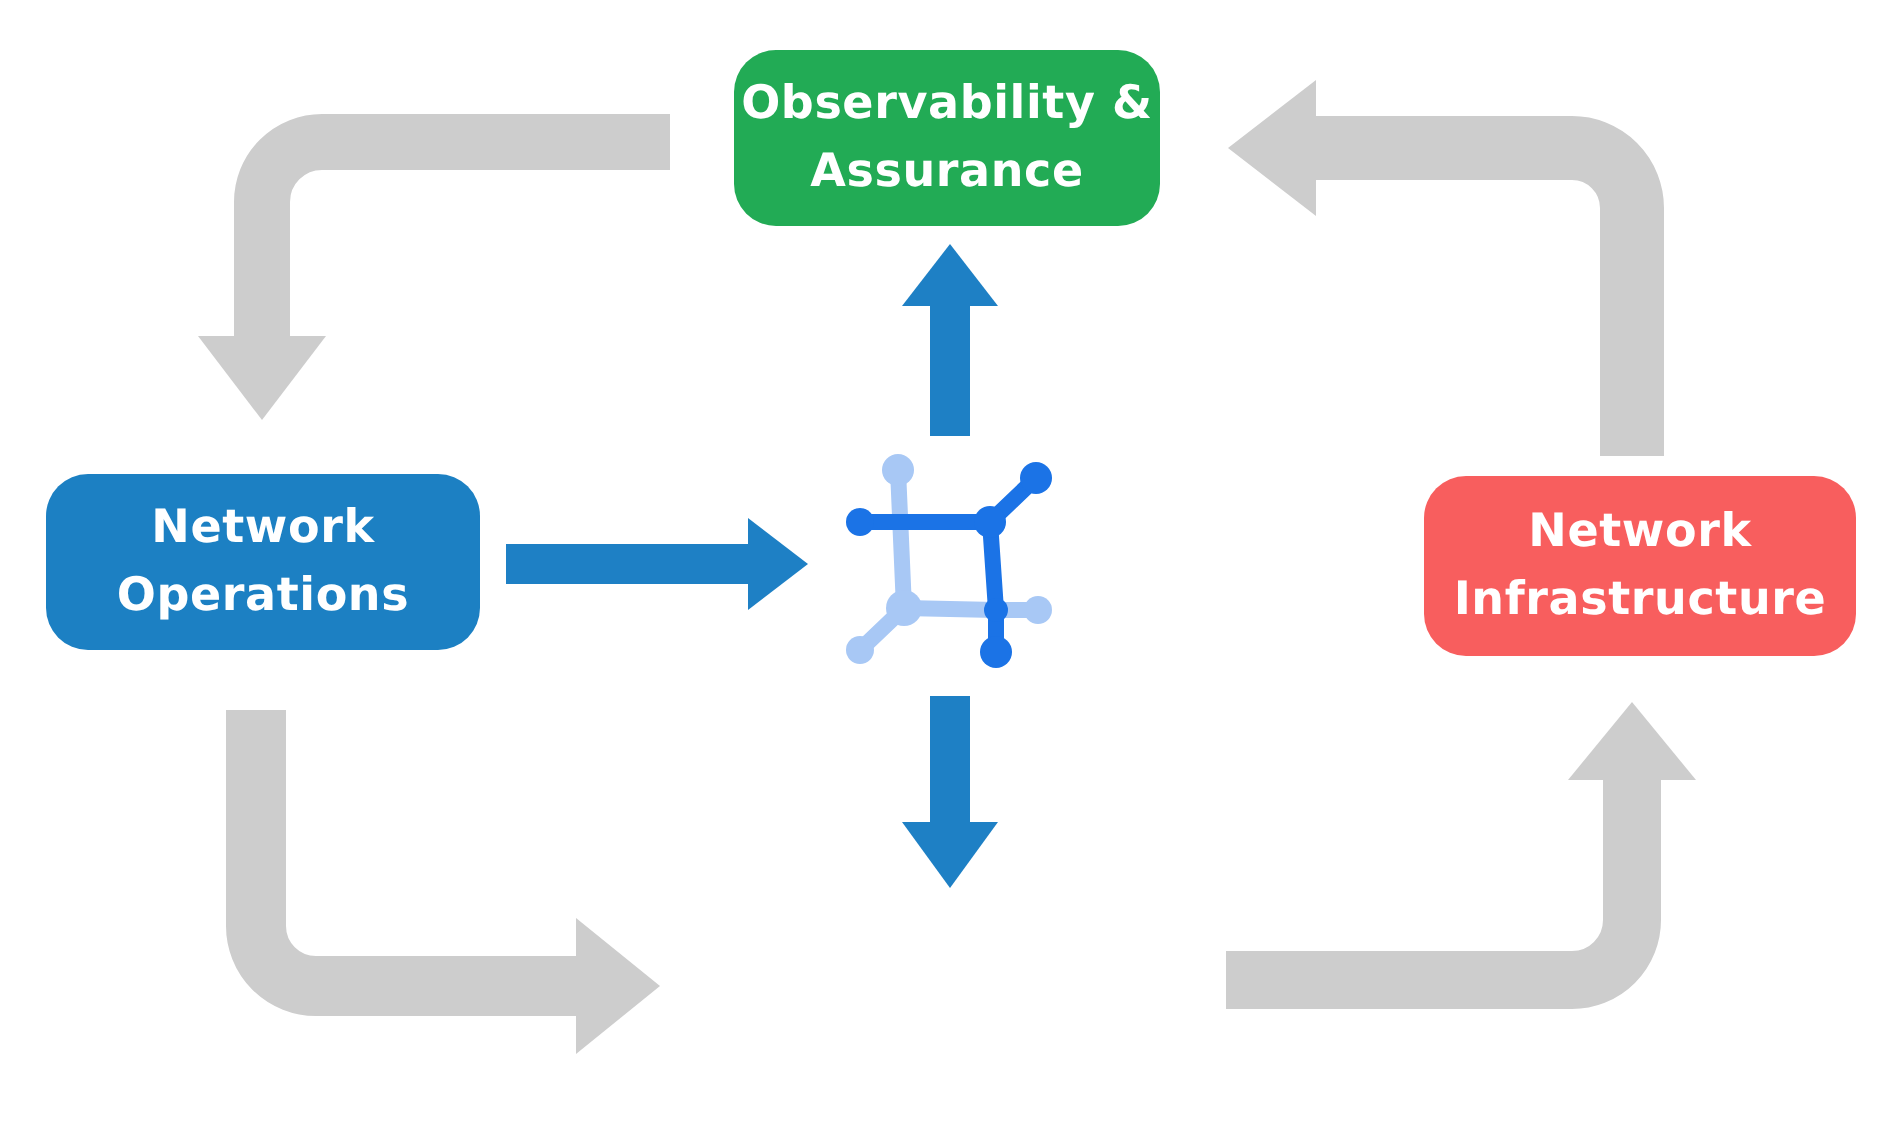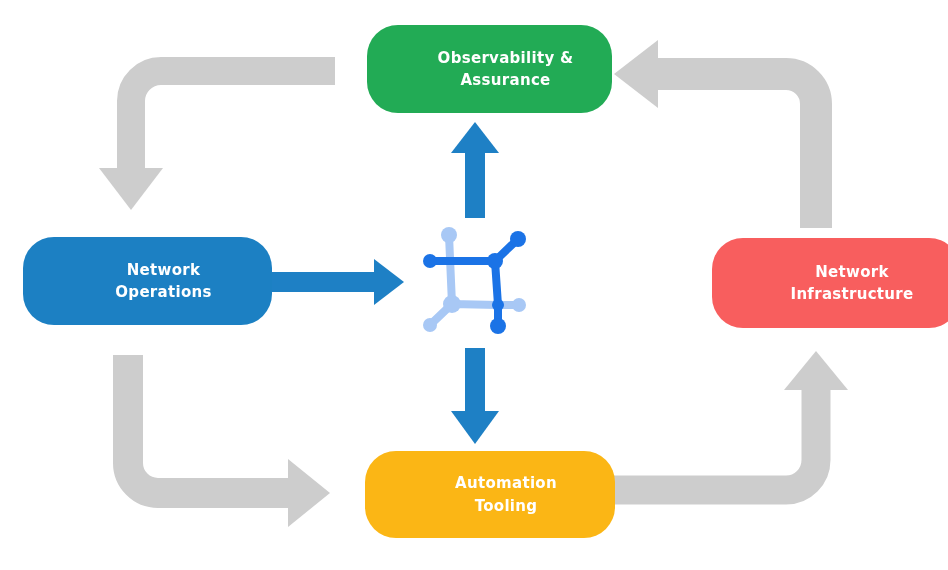--- a/index.html
+++ b/index.html
@@ -18,28 +18,27 @@
   .layer {
     position: absolute;
     left: 0;
     top: 0;
   }
   .node {
     position: absolute;
     display: flex;
     align-items: center;
     justify-content: center;
-    border-radius: 31px;
+    border-radius: 21px;
     color: #ffffff;
     text-align: center;
-    font-size: 15px;
+    font-size: 23px;
     font-weight: bold;
     letter-spacing: 0.3px;
     line-height: 1.5;
-    padding-left: 32px;
   }
   .node .label {
     white-space: pre-line;
   }
   .node-observability { left: 367px; top: 25px;  width: 213px; height: 88px; background: #22ab55; }
   .node-operations    { left: 23px;  top: 237px; width: 217px; height: 88px; background: #1c80c3; }
   .node-infrastructure{ left: 712px; top: 238px; width: 216px; height: 90px; background: #f85e5e; }
   .node-automation    { left: 365px; top: 451px; width: 218px; height: 87px; background: #fbb615; }
 
   .gray-path  { fill: none; stroke-linecap: butt; }
@@ -113,18 +112,14 @@
   <div class="node node-operations">
     <span class="label">Network
 Operations</span>
   </div>
 
   <div class="node node-infrastructure">
     <span class="label">Network
 Infrastructure</span>
   </div>
 
-  <div class="node node-automation">
-    <span class="label">Automation
-Tooling</span>
-  </div>
 
 </div>
 
 </body></html>

